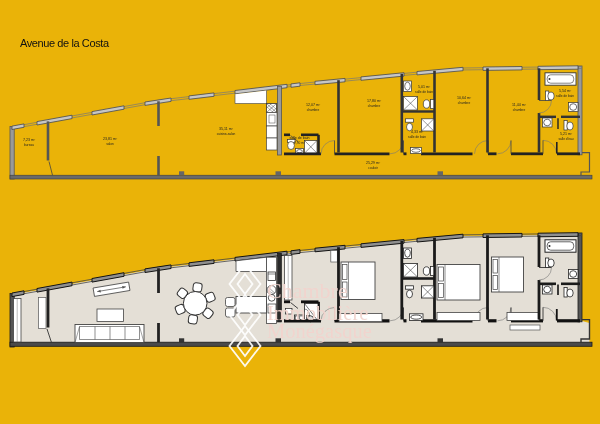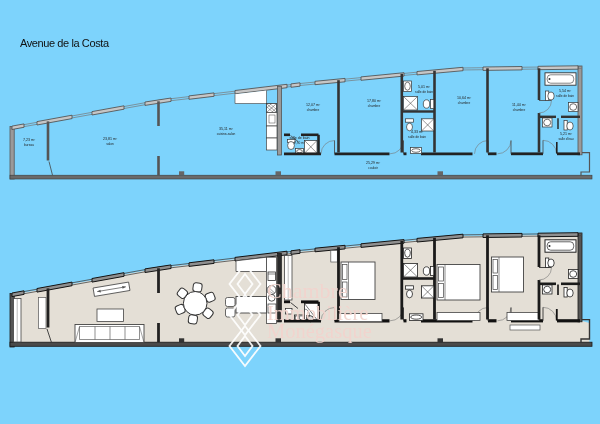--- a/index.html
+++ b/index.html
@@ -1,16 +1,16 @@
 <!DOCTYPE html>
 <html><head>
 <meta charset="utf-8">
 <style>
 html,body { margin:0; padding:0; background:#ffffff; }
-#canvas { position:relative; width:600px; height:424px; background:#7dd3fc; overflow:hidden; }
+#canvas { position:relative; width:600px; height:424px; background:#eab308; overflow:hidden; }
 </style>
 </head>
 <body>
 <div id="canvas">
 <svg width="600" height="424" viewBox="0 0 600 424">
 
 <g>
         <text x="20" y="46.5" font-size="11" letter-spacing="-0.4" fill="#111" font-family="Liberation Sans, sans-serif">Avenue de la Costa</text>
       </g>
 

